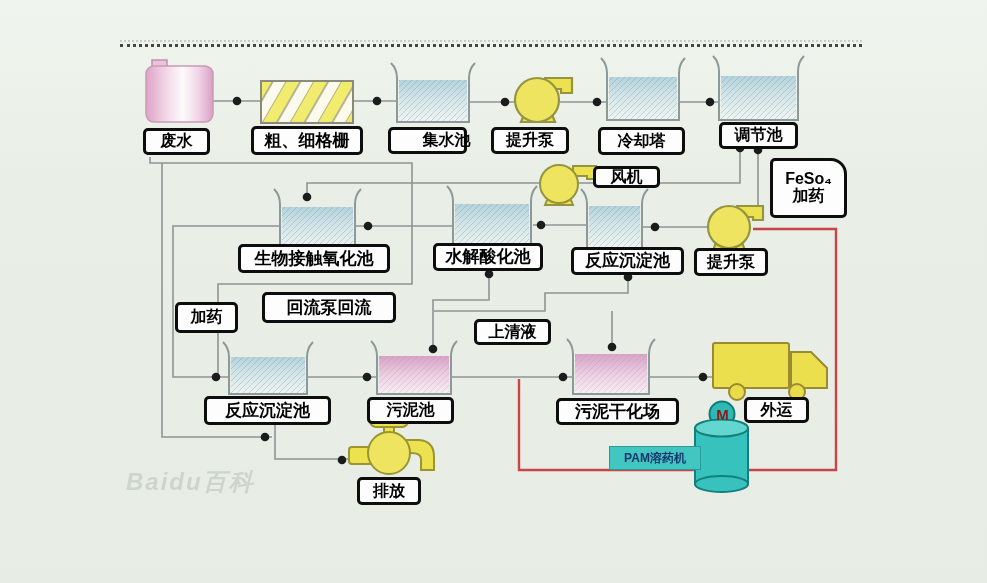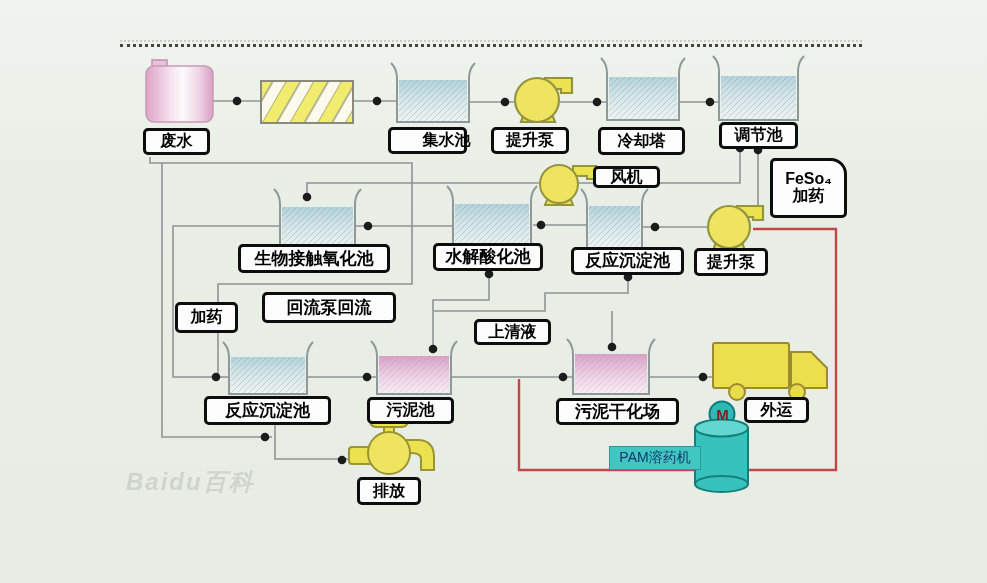--- a/index.html
+++ b/index.html
@@ -7,21 +7,21 @@
   .stage{position:relative;width:987px;height:583px;overflow:hidden;
          background:linear-gradient(180deg,#f0f4ee 0%,#e9efe7 30%,#e7ede5 100%);}
   .layer{position:absolute;left:0;top:0;}
   .lbl{position:absolute;background:#fdfdfd;border:3px solid #0d0d0d;border-radius:5px;
        display:flex;align-items:center;justify-content:center;font-weight:bold;color:#000000;
        font-size:16px;line-height:1.05;padding:0 2px;box-sizing:border-box;white-space:nowrap;}
   .lbl.big{font-size:17px;}
   .feso{flex-direction:column;border-top-right-radius:16px;font-size:16px;}
   .feso .l1{font-size:16px;}
   .pamband{position:absolute;background:#41c6c2;border:1px solid #2a9a96;color:#16356b;
-       font-weight:normal;font-size:14px;display:flex;align-items:center;justify-content:center;
+       font-weight:bold;font-size:12px;display:flex;align-items:center;justify-content:center;
        box-sizing:border-box;white-space:nowrap;}
   .motor{position:absolute;color:#8b1a1a;font-weight:bold;font-size:15px;
        display:flex;align-items:center;justify-content:center;}
   .dots1{position:absolute;left:120px;top:40px;width:742px;border-top:2px dotted #c9cdc4;}
   .dots2{position:absolute;left:120px;top:44px;width:742px;border-top:3px dotted #474243;}
   .wm{position:absolute;left:126px;top:466px;font-size:24px;font-weight:bold;font-style:italic;
       color:#aeb8ae;opacity:.45;letter-spacing:2px;}
 </style>
 </head>
 <body>
@@ -204,20 +204,21 @@
 
     <g>
       <circle cx="722" cy="414" r="12.5" fill="#2eb9b4" stroke="#0f7b78" stroke-width="2"></circle>
       <rect x="695" y="428" width="53" height="56" fill="#38c2bd" stroke="#157f7c" stroke-width="2"></rect>
       <ellipse cx="721.5" cy="484" rx="26.5" ry="8" fill="#38c2bd" stroke="#157f7c" stroke-width="2"></ellipse>
       <ellipse cx="721.5" cy="428" rx="26.5" ry="8.5" fill="#63d6d0" stroke="#157f7c" stroke-width="2"></ellipse>
     </g>
   </svg>
 
   <div class="lbl" style="left:143px;top:128px;width:67px;height:27px;">废水</div>
+  <div class="lbl big" style="left:251px;top:126px;width:112px;height:29px;">粗、细格栅</div>
   <div class="lbl" style="left:388px;top:127px;width:79px;height:27px;padding-left:40px;">集水池</div>
   <div class="lbl" style="left:491px;top:127px;width:78px;height:27px;">提升泵</div>
   <div class="lbl" style="left:598px;top:127px;width:87px;height:28px;">冷却塔</div>
   <div class="lbl" style="left:719px;top:122px;width:79px;height:27px;">调节池</div>
 
   <div class="lbl" style="left:593px;top:166px;width:67px;height:22px;">风机</div>
 
   <div class="lbl feso" style="left:770px;top:158px;width:77px;height:60px;">
     <div class="l1">FeSo₄</div>
     <div>加药</div>

